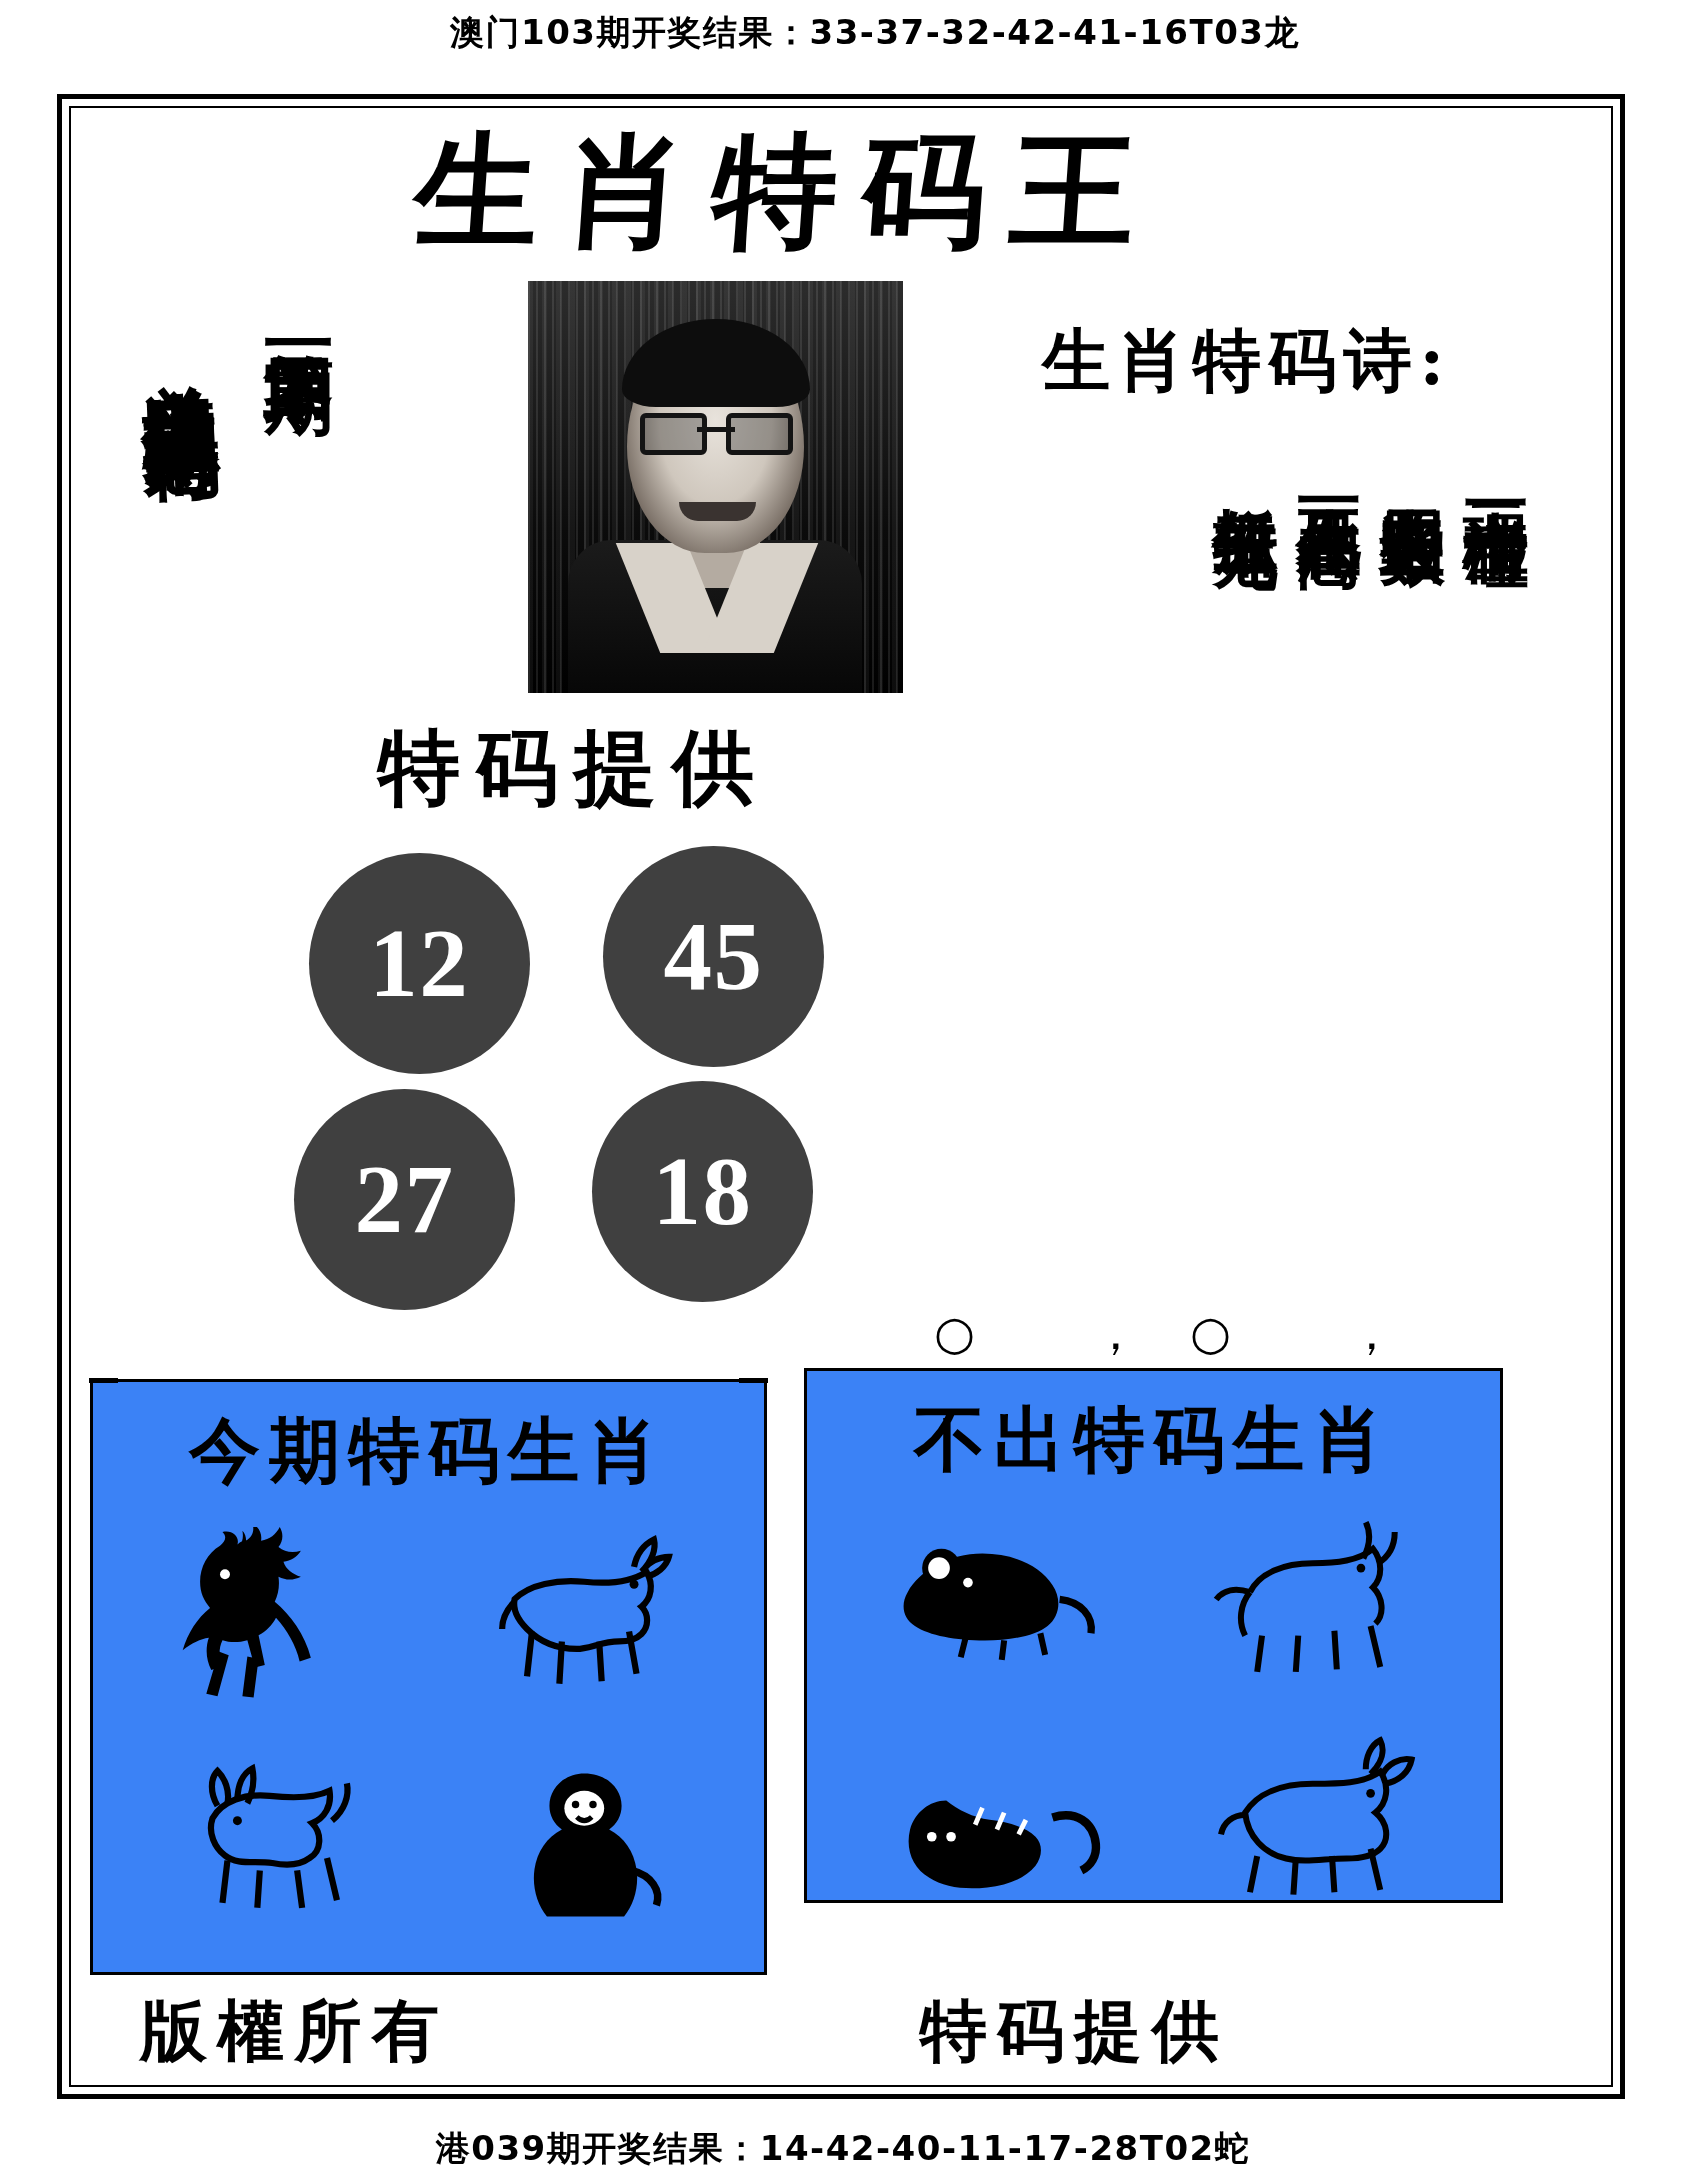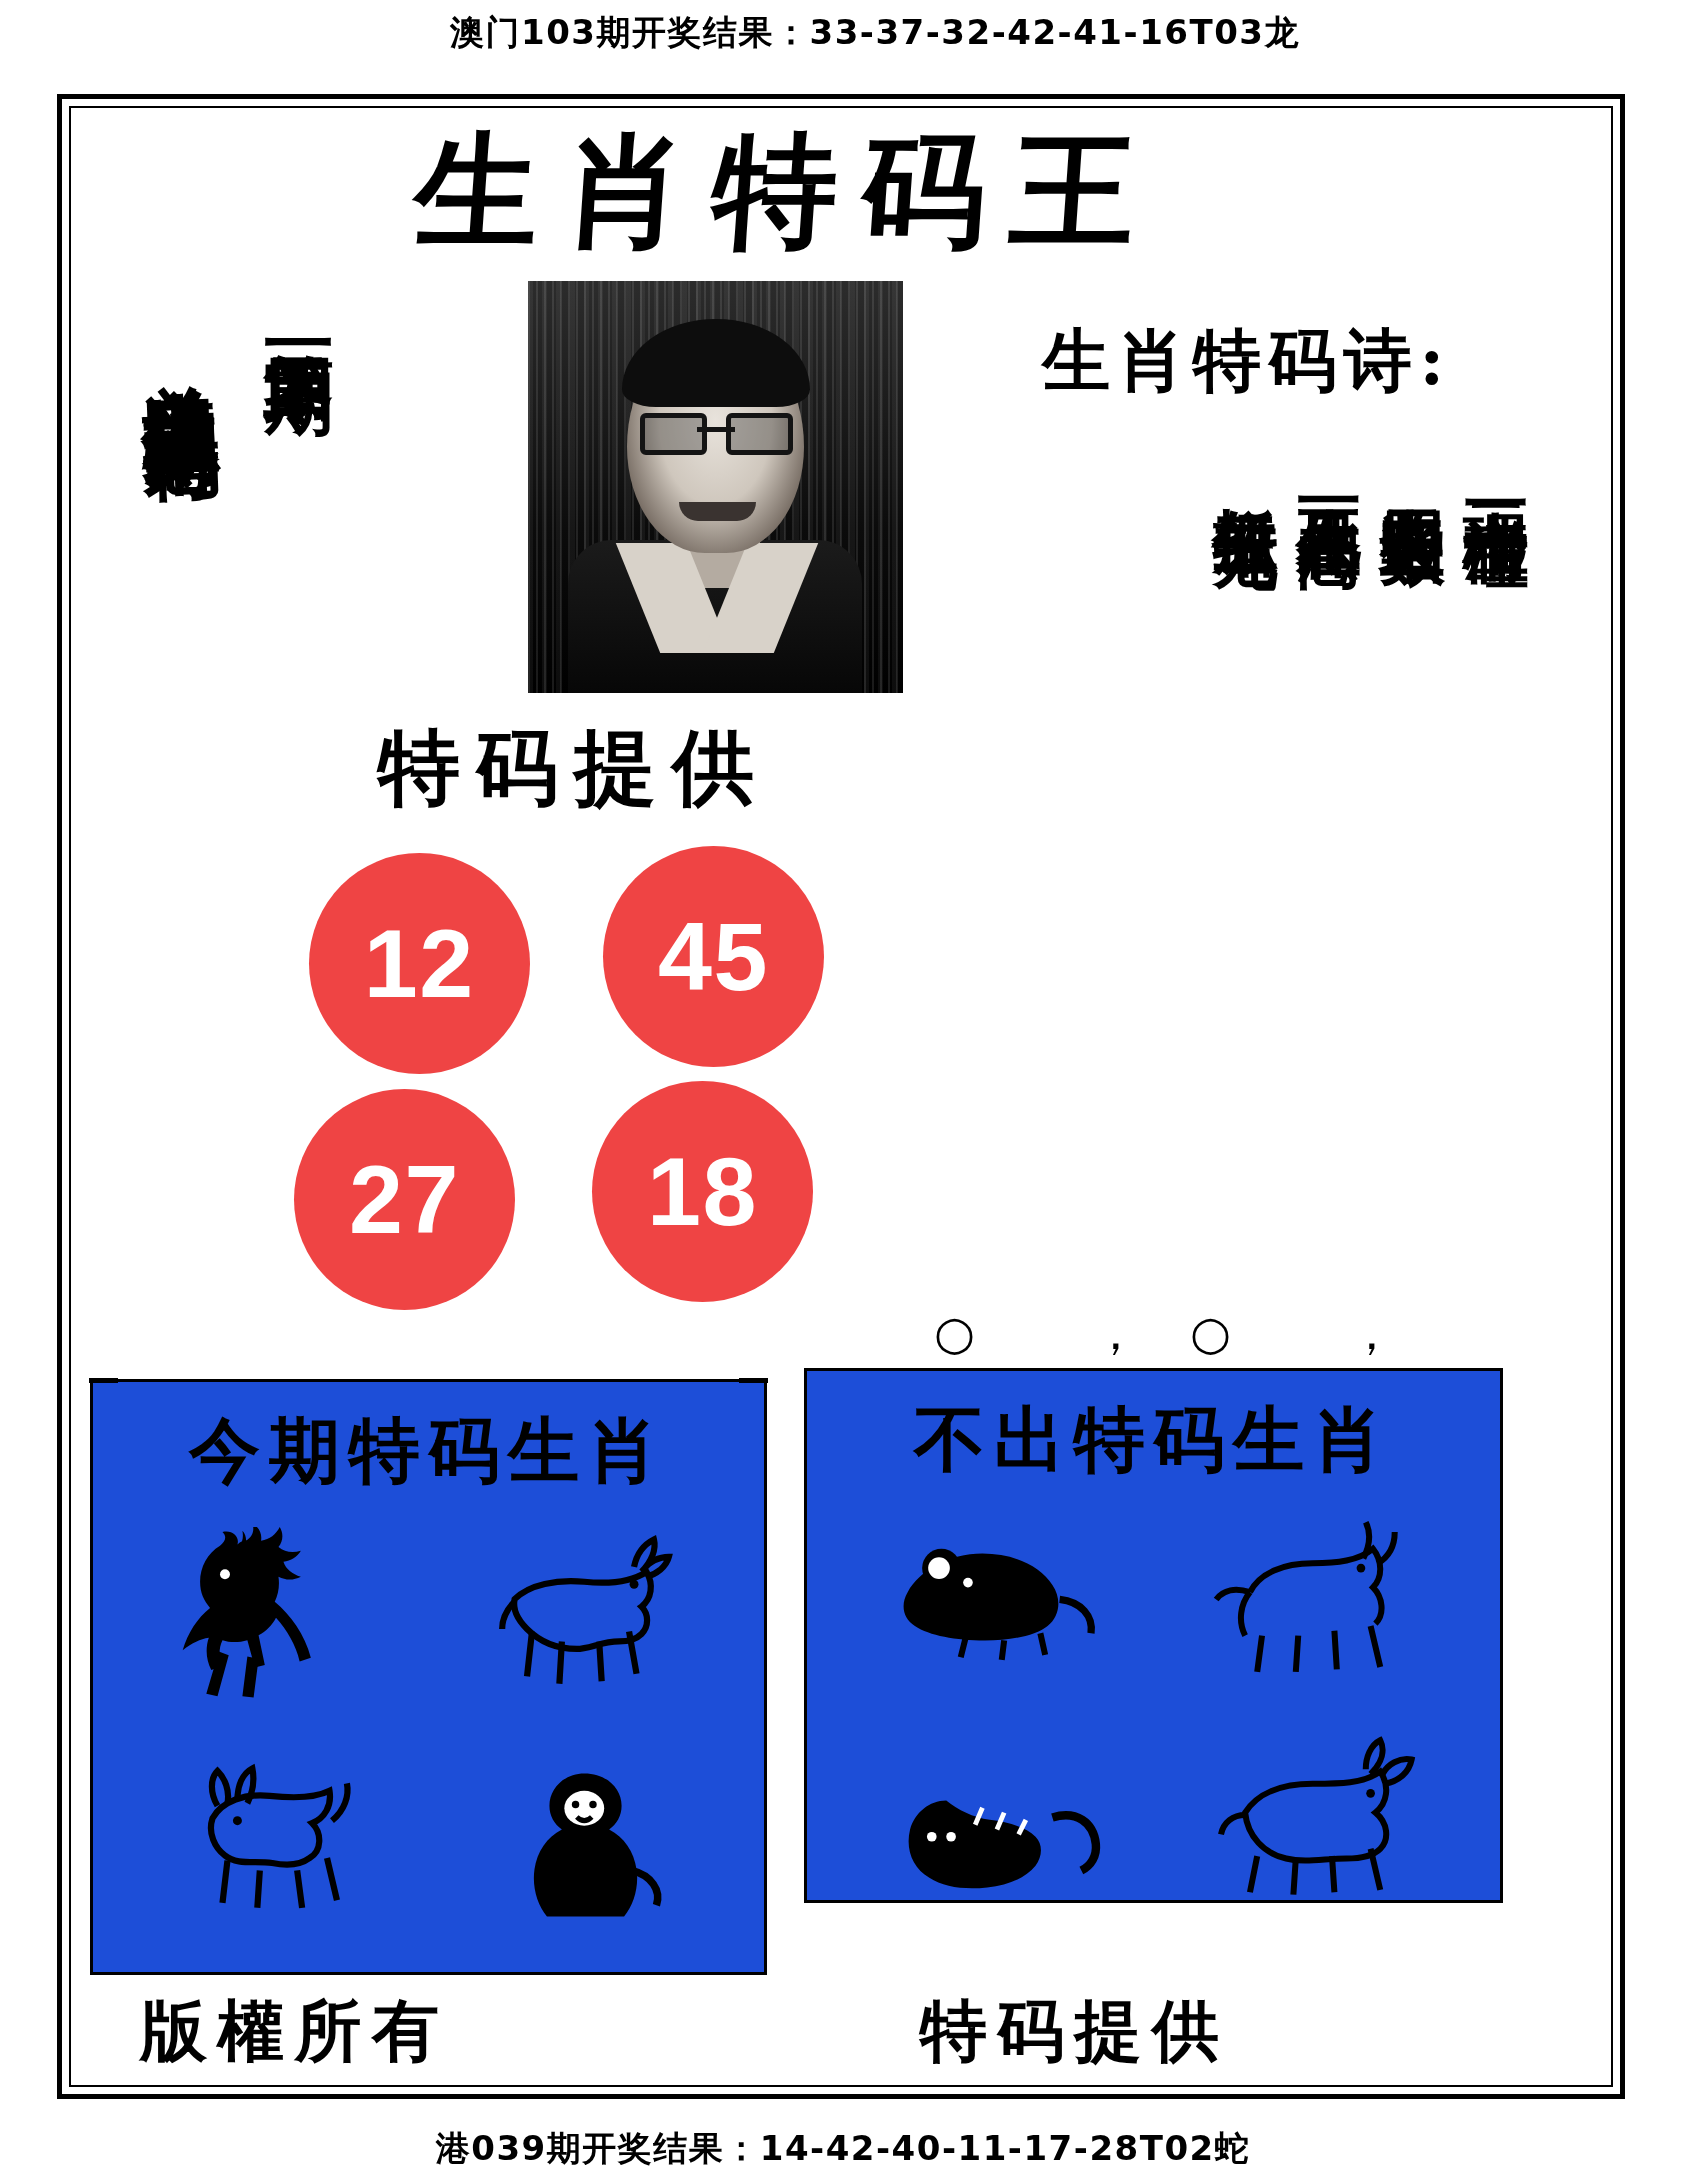--- a/index.html
+++ b/index.html
@@ -255,41 +255,41 @@
     left: 294px;
     top: 846px;
     width: 559px;
     height: 478px;
   }
   .ball {
     position: absolute;
     width: 221px;
     height: 221px;
     border-radius: 50%;
-    background: #ef4444;
+    background: #404040;
     color: #fff;
-    font-family: Liberation Sans, sans-serif;
+    font-family: Liberation Serif, serif;
     font-weight: bold;
     font-size: 97px;
     display: flex;
     align-items: center;
     justify-content: center;
     letter-spacing: 1.5px;
   }
   .ball.b0 { left: 14.7px;  top: 7.4px; }
   .ball.b1 { left: 309px; top: 0px; }
   .ball.b2 { left: 0px;   top: 243px; }
   .ball.b3 { left: 298px; top: 235px; }
 
   
   .panel {
     position: absolute;
     border: 3.7px solid #000;
     box-sizing: border-box;
-    background: #1d4ed8;
+    background: #3b82f6;
   }
   #panel-left  { left: 90px;  top: 1379px; width: 677px; height: 596px; }
   #panel-right { left: 804px; top: 1368px; width: 699px; height: 535px; padding-left: 40px; }
 
   .panel-title {
     position: absolute;
     left: 0;
     top: 22px;
     width: 100%;
     text-align: center;

